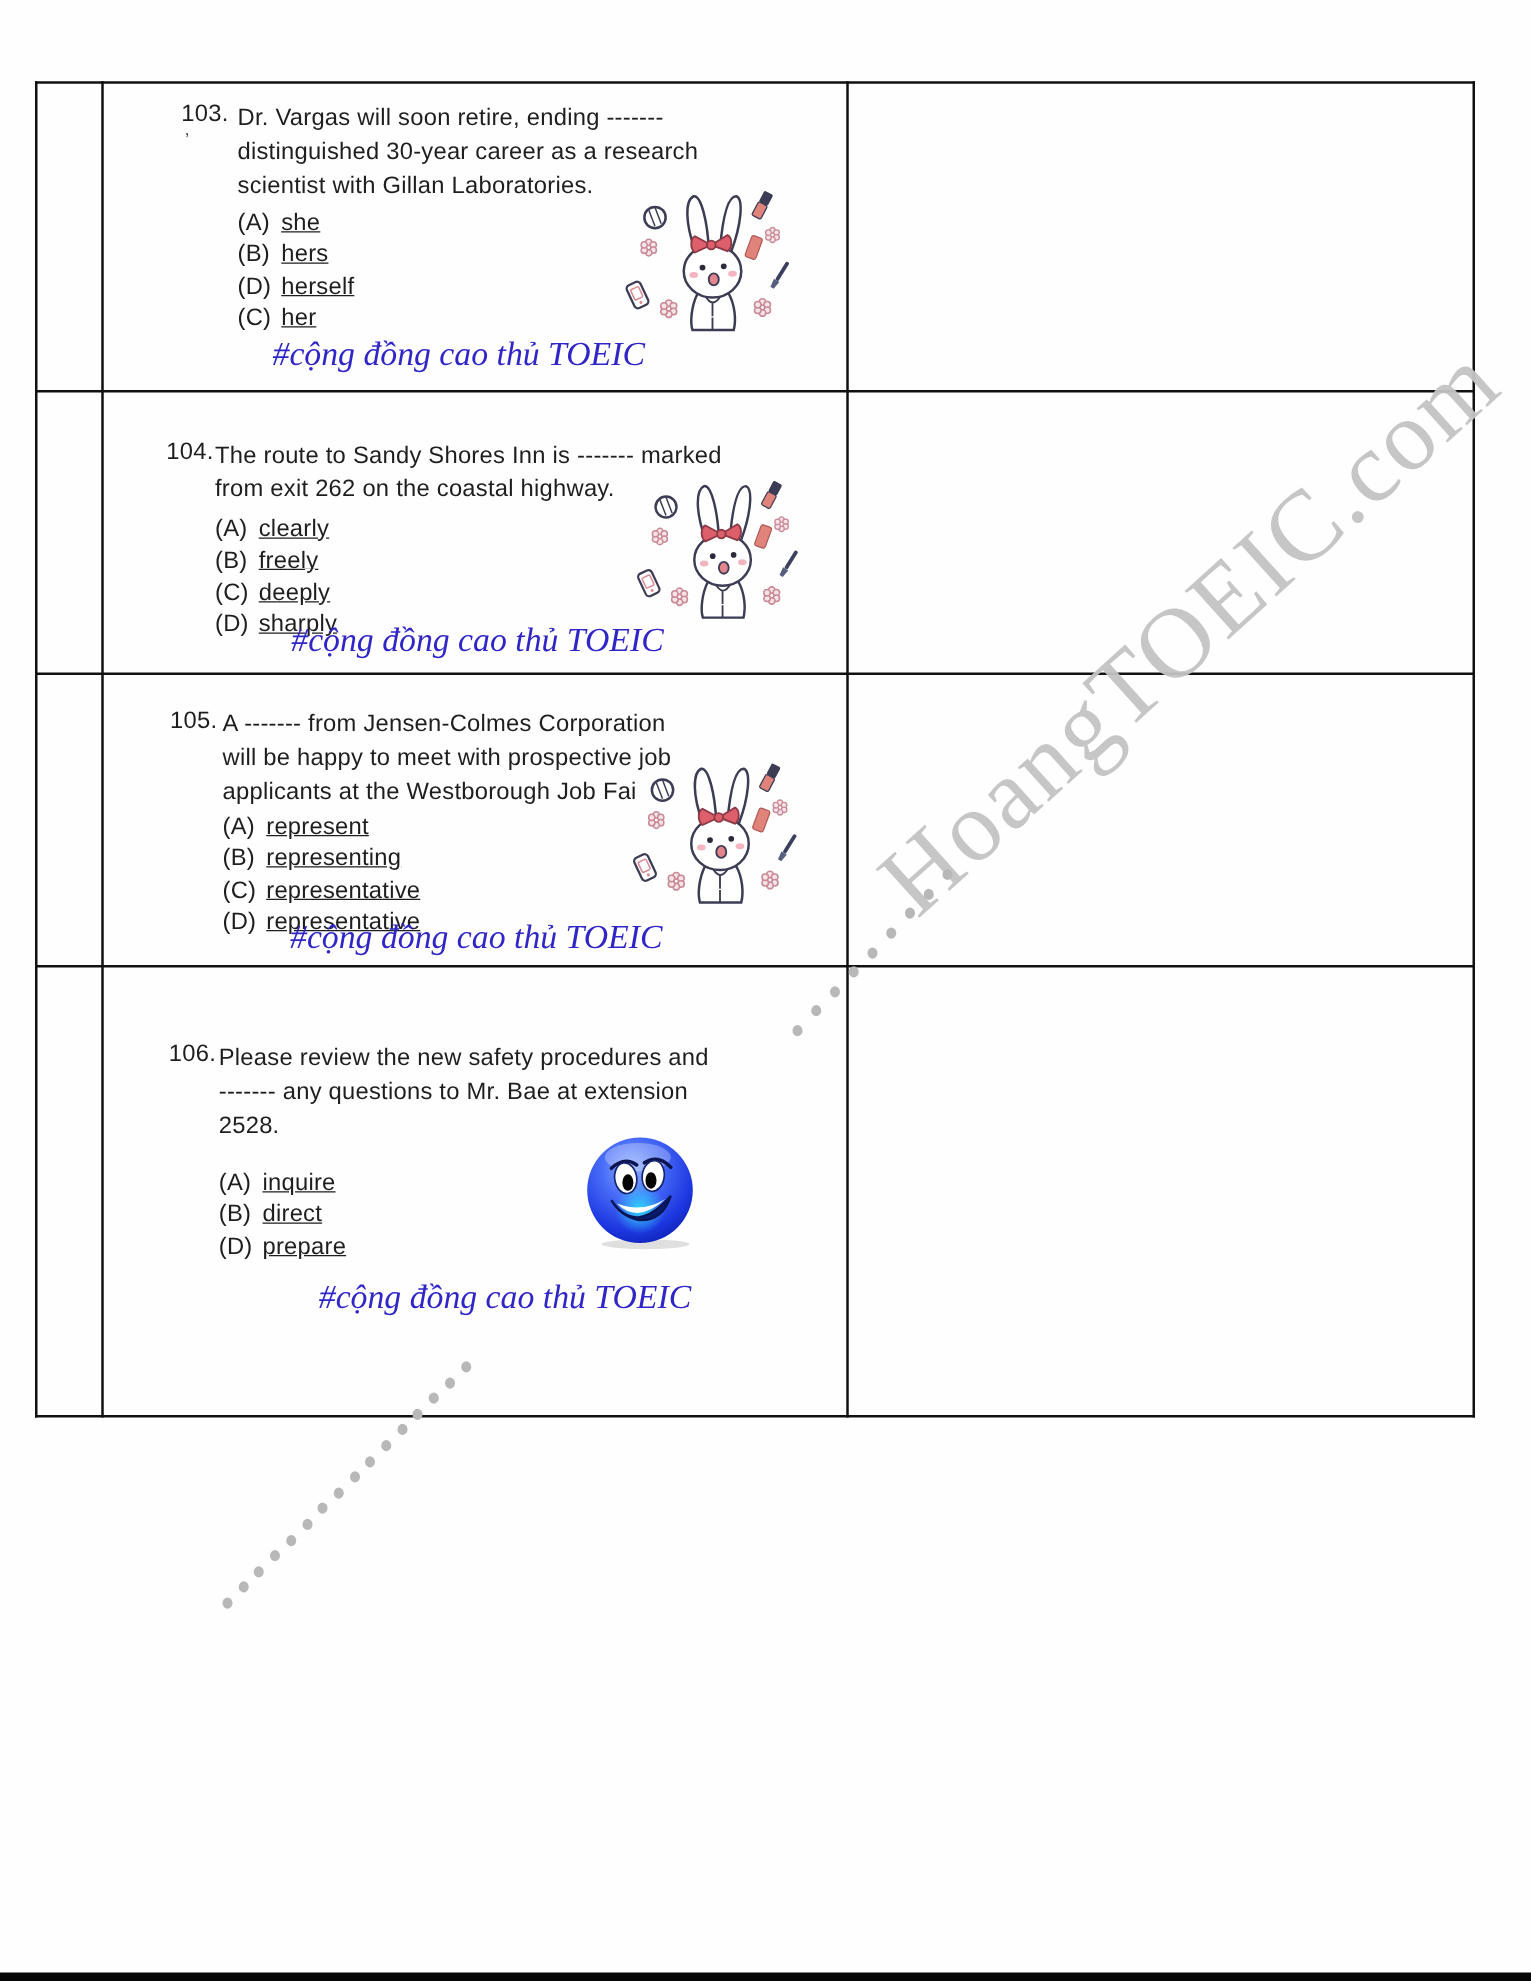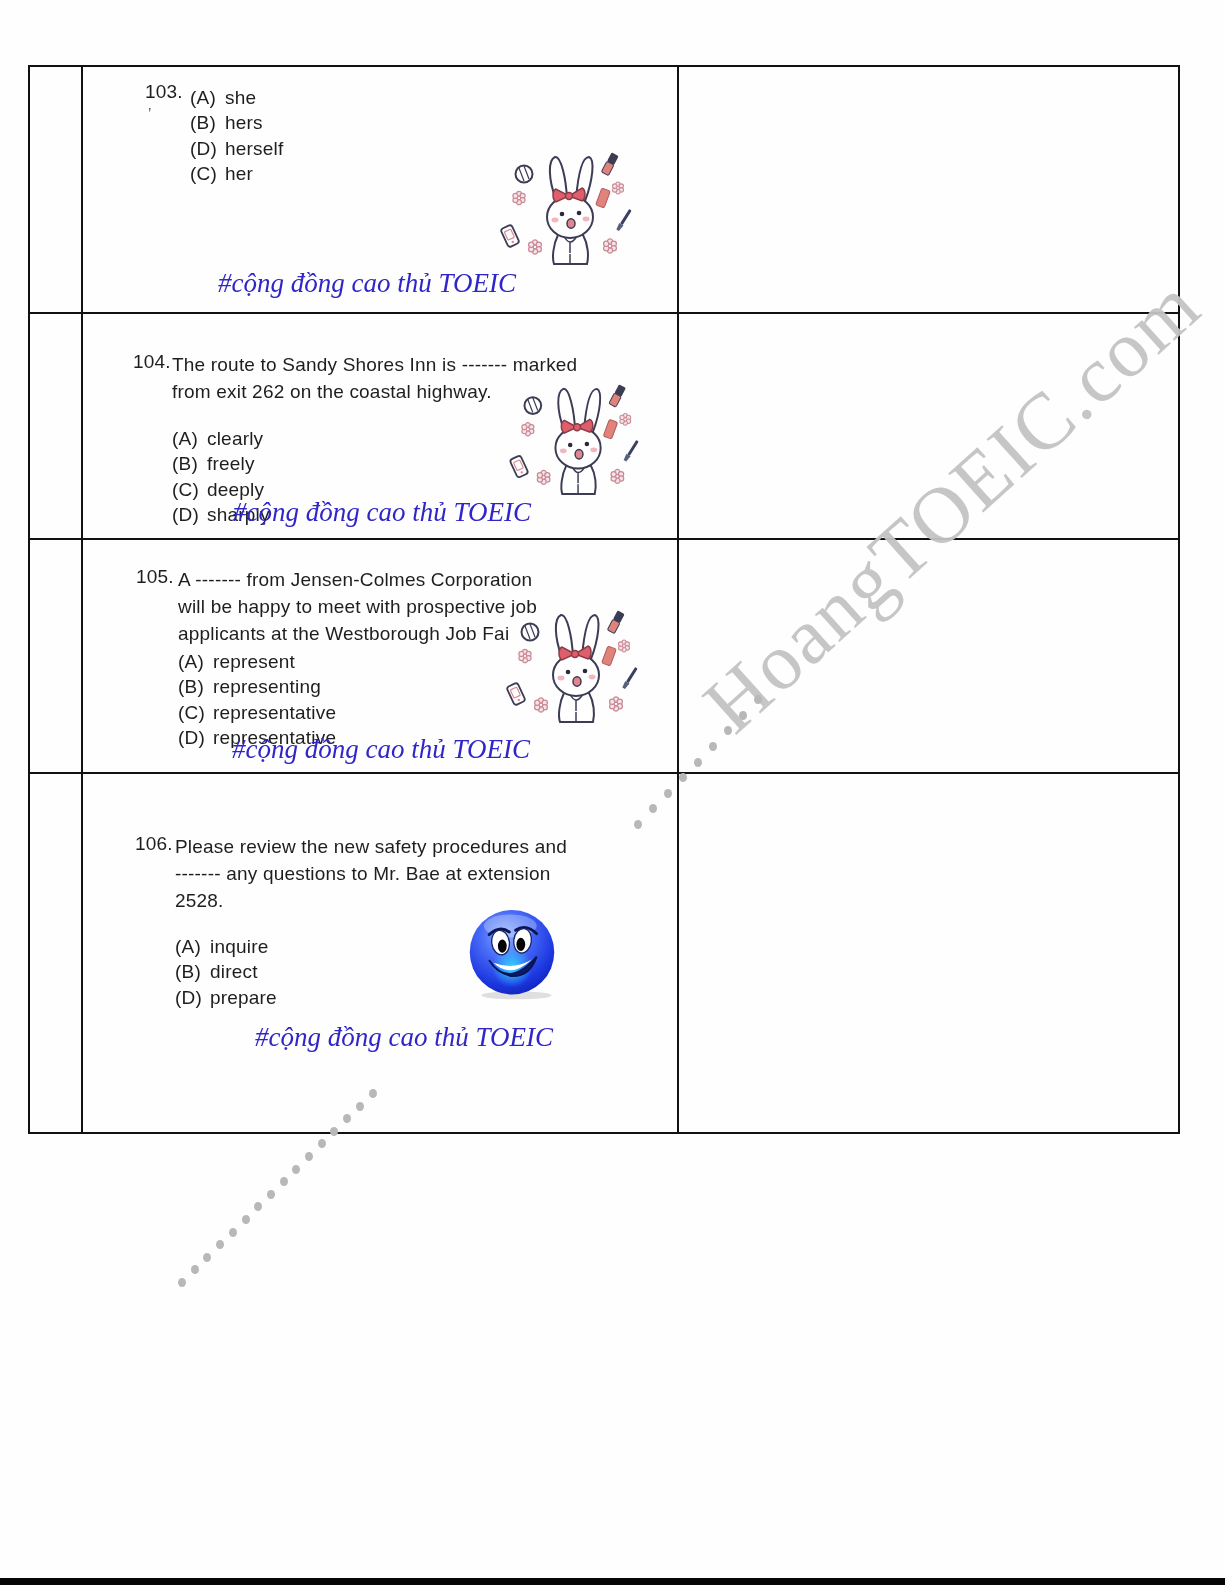--- a/index.html
+++ b/index.html
@@ -7,21 +7,21 @@
     position:relative; width:1225px; height:1585px; background:#fefefe;
     overflow:hidden; font-family:"Liberation Sans", sans-serif; color:#1e1e1e;
   }
   
   .bline{position:absolute; background:#111; z-index:1;}
   .h{height:2px;} .v{width:2px;}
   
   .qblock{position:absolute; z-index:2; font-size:19px; letter-spacing:.2px;}
   .qnum{position:absolute; top:0; font-weight:400; white-space:nowrap;}
   .qlines div{line-height:27px; white-space:nowrap;}
-  .opts{line-height:25.4px;}
+  .opts{line-height:25.4px;text-decoration:underline;}
   .opt{white-space:nowrap;}
   .opt .letter{display:inline-block; width:35px;}
   
   .tagline{
     position:absolute; z-index:2; font-family:"Liberation Serif", serif;
     font-style:italic; font-size:27px; color:#3026c8; white-space:nowrap;
   }
   
   .watermark{
     position:absolute; left:952px; top:505px; z-index:3;
@@ -104,41 +104,46 @@
   <div class="bline h" style="left:28px;top:1132px;width:1152px"></div>
   <div class="bline v" style="left:28px;top:65px;height:1069px"></div>
   <div class="bline v" style="left:81px;top:65px;height:1069px"></div>
   <div class="bline v" style="left:677px;top:65px;height:1069px"></div>
   <div class="bline v" style="left:1178px;top:65px;height:1069px"></div>
 
   <div class="stray">’</div>
 
   <div class="qblock" style="left:190px;top:81px">
     <span class="qnum" style="left:-45px">103.</span>
+    <div class="qlines">
+      <div>Dr. Vargas will soon retire, ending -------</div>
+      <div>distinguished 30-year career as a research</div>
+      <div>scientist with Gillan Laboratories.</div>
+    </div>
     <div class="opts" style="margin-top:4px">
       <div class="opt"><span class="letter">(A)</span><span>she</span></div>
       <div class="opt"><span class="letter">(B)</span><span>hers</span></div>
       <div class="opt"><span class="letter">(D)</span><span>herself</span></div>
       <div class="opt"><span class="letter">(C)</span><span>her</span></div>
     </div>
   </div>
   <div class="tagline" style="left:218px;top:268px">#cộng đồng cao thủ TOEIC</div>
   <div class="clip" style="left:498px;top:150px">
     <svg width="150" height="120" viewBox="0 0 150 120">
         <use href="#rabbit"></use>
       </svg>
   </div>
 
   <div class="qblock" style="left:172px;top:351px">
     <span class="qnum" style="left:-39px">104.</span>
     <div class="qlines">
       <div>The route to Sandy Shores Inn is ------- marked</div>
       <div>from exit 262 on the coastal highway.</div>
     </div>
-    <div class="opts" style="margin-top:21px">
+    <div class="opts" style="margin-top:6px">
       <div class="opt"><span class="letter">(A)</span><span>clearly</span></div>
       <div class="opt"><span class="letter">(B)</span><span>freely</span></div>
       <div class="opt"><span class="letter">(C)</span><span>deeply</span></div>
       <div class="opt"><span class="letter">(D)</span><span>sharply</span></div>
     </div>
   </div>
   <div class="tagline" style="left:233px;top:497px">#cộng đồng cao thủ TOEIC</div>
   <div class="clip" style="left:506px;top:382px">
     <svg width="150" height="118" viewBox="0 0 150 120">
         <use href="#rabbit"></use>

